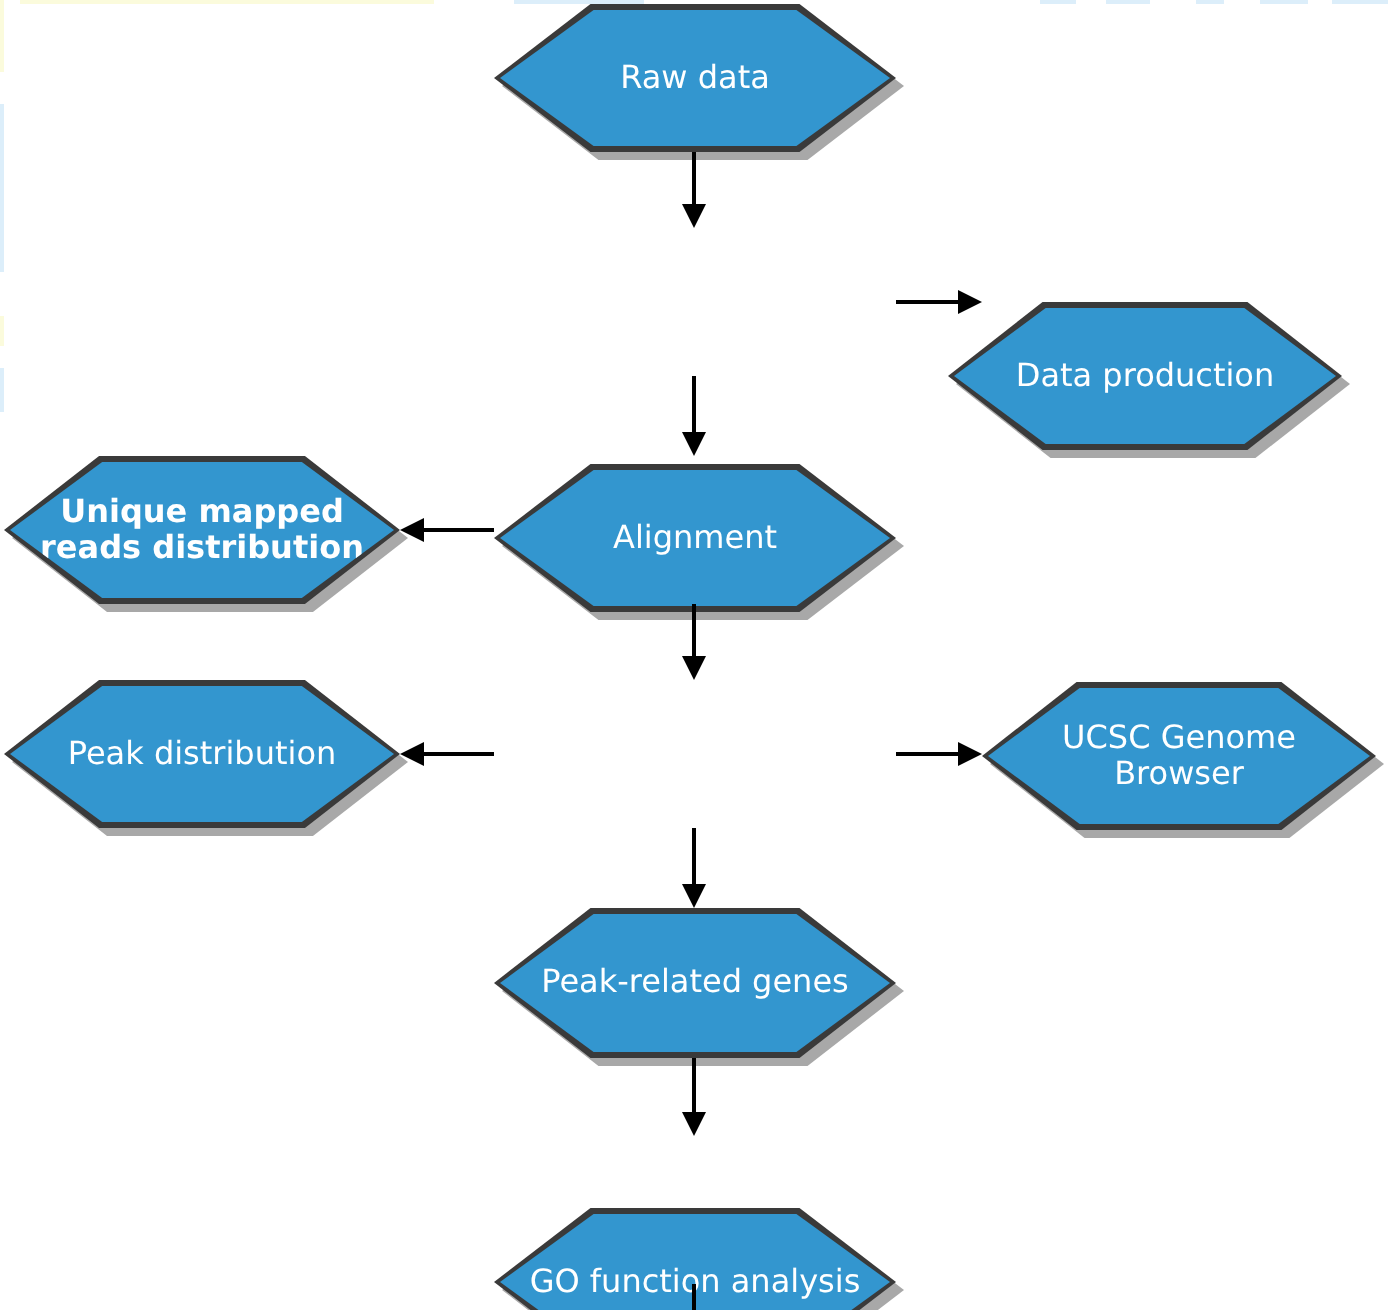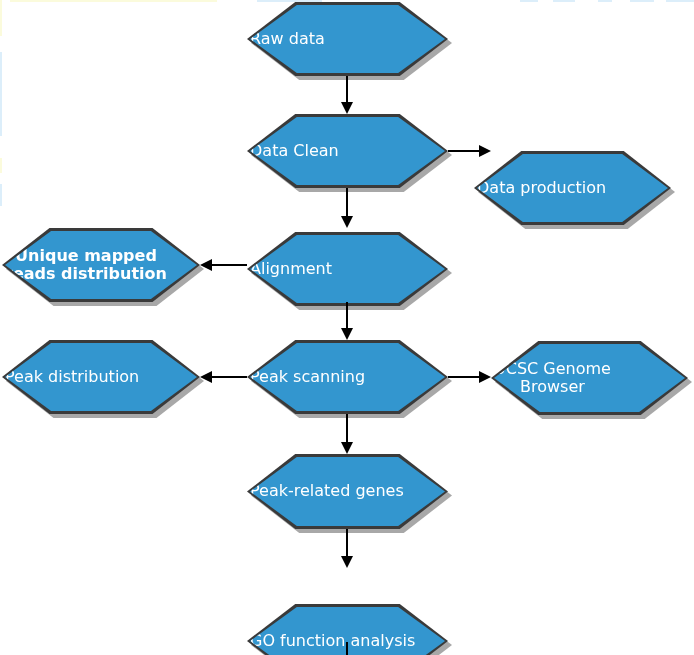--- a/index.html
+++ b/index.html
@@ -26,21 +26,21 @@
     clip-path: polygon(0 50%, 24% 0, 76% 0, 100% 50%, 76% 100%, 24% 100%);
     position: relative;
   }
   .hex-fill {
     position: absolute;
     inset: 3px;
     background: var(--node-fill, #3396cf);
     clip-path: polygon(0 50%, 24% 0, 76% 0, 100% 50%, 76% 100%, 24% 100%);
     display: flex;
     align-items: center;
-    justify-content: flex-start;
+    justify-content: center;
   }
   .hex-label {
     color: var(--node-text, #ffffff);
     font-size: 16px;
     line-height: 1.15;
     text-align: center;
     white-space: pre-line;
   }
 
   
@@ -92,43 +92,29 @@
 <div id="canvas">
 
   <div class="node" style="left:247px; top:2px; width:201px; height:74px;">
     <div class="hex-border">
       <div class="hex-fill">
         <span class="hex-label">Raw data</span>
       </div>
     </div>
   </div>
 
-  <div class="node" style="left:247px; top:114px; width:201px; height:74px;">
-    <div class="hex-border">
-      <div class="hex-fill">
-        <span class="hex-label">Data Clean</span>
-      </div>
-    </div>
-  </div>
 
   <div class="node" style="left:247px; top:232px; width:201px; height:74px;">
     <div class="hex-border">
       <div class="hex-fill">
         <span class="hex-label">Alignment</span>
       </div>
     </div>
   </div>
 
-  <div class="node" style="left:247px; top:340px; width:201px; height:74px;">
-    <div class="hex-border">
-      <div class="hex-fill">
-        <span class="hex-label">Peak scanning</span>
-      </div>
-    </div>
-  </div>
 
   <div class="node" style="left:247px; top:454px; width:201px; height:75px;">
     <div class="hex-border">
       <div class="hex-fill">
         <span class="hex-label">Peak-related genes</span>
       </div>
     </div>
   </div>
 
   <div class="node" style="left:247px; top:568px; width:201px; height:74px;margin-top:36px;">

